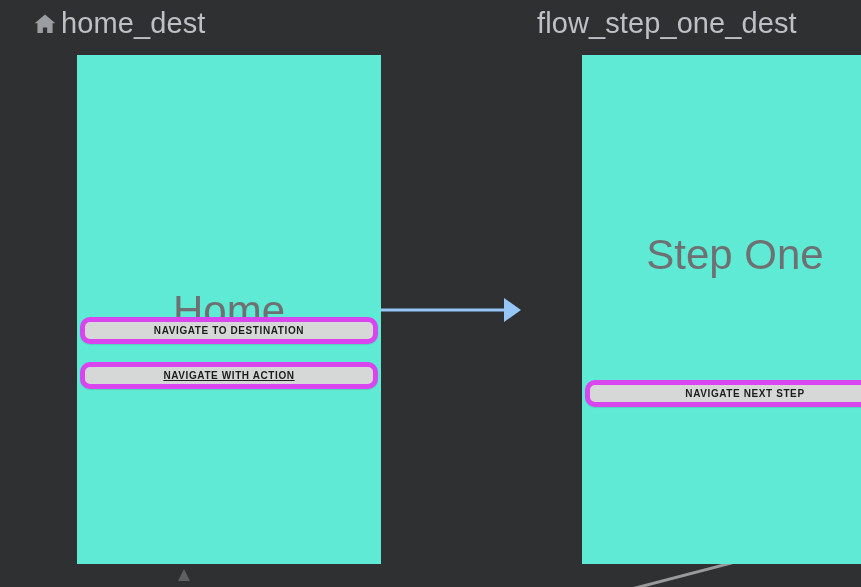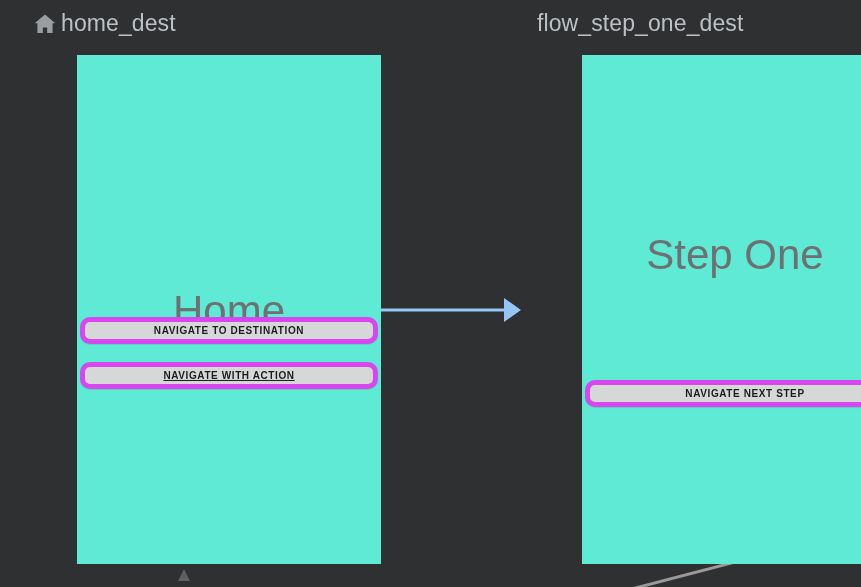--- a/index.html
+++ b/index.html
@@ -30,21 +30,21 @@
   }
   .dest-label {
     position: absolute;
     top: 0;
     left: 0;
     height: 34px;
     display: flex;
     align-items: center;
     white-space: nowrap;
     color: #bdc0c4;
-    font-size: 23px;
+    font-size: 29px;
     font-weight: 400;
     letter-spacing: 0.1px;
   }
   .home-icon {
     display: inline-block;
     width: 26px;
     height: 26px;
     margin-right: 3px;
     position: relative;
     top: 1px;

